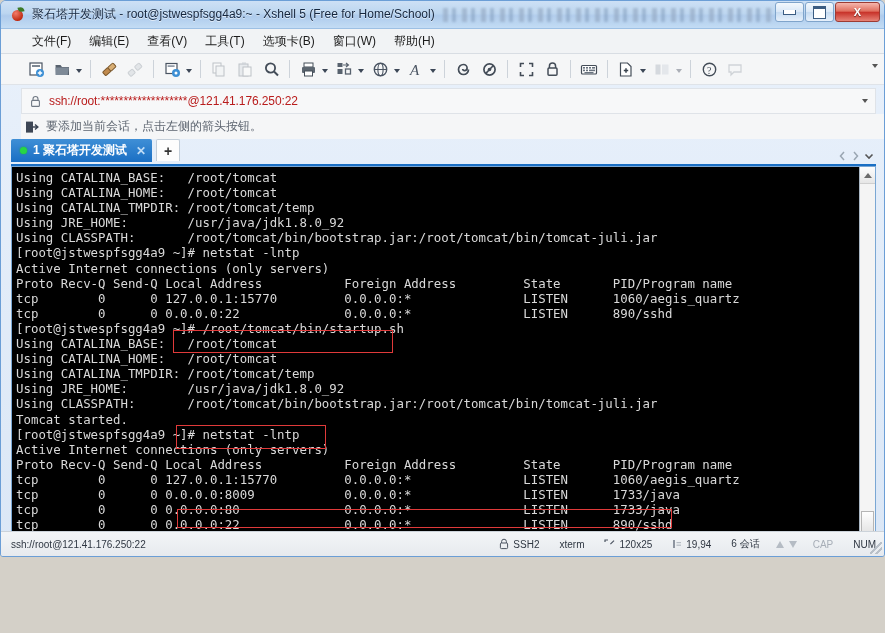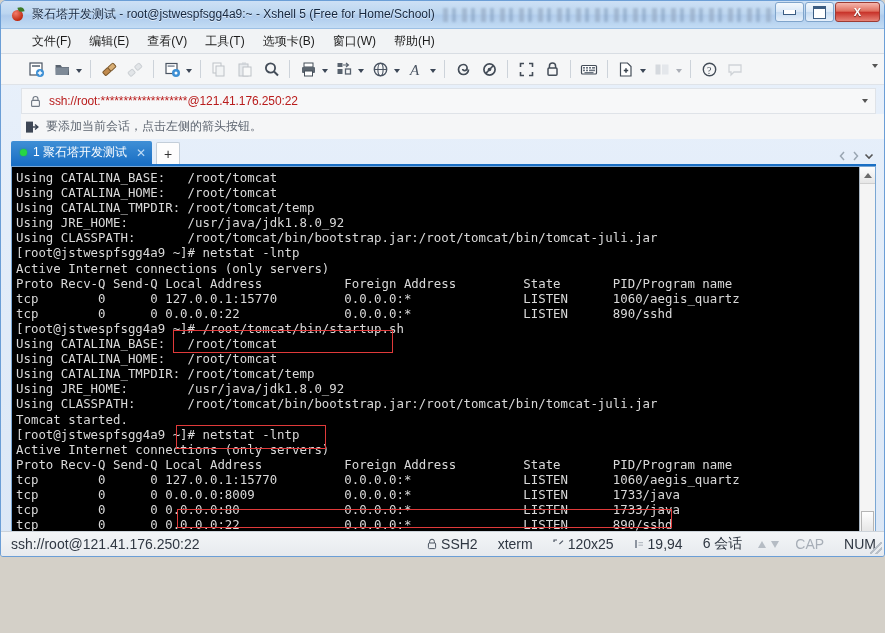--- a/index.html
+++ b/index.html
@@ -169,23 +169,24 @@
     background: #f5f6f7;
     font-family: Liberation Serif, serif;
   }
   .hint-icon { margin: 0 7px 0 4px; display:flex; color:#3d4654; }
   .hint-text { font-size: 12px; color: #5d6570; }
 
   
   .tabstrip {
     height: 25px;
     margin-left: 10px; margin-right: 8px;
-    display: flex; align-items: flex-end;
+    display: flex; align-items: flex-start;
     position: relative;
     border-bottom: 2px solid #1a6fc4;
+    font-weight: bold;
   }
   .tab {
     height: 23px;
     background: linear-gradient(180deg,#3f8fd6 0%, #1a6fc4 100%);
     display: flex; align-items: center;
     padding: 0 6px 0 9px;
     color: #fff;
     border-radius: 2px 2px 0 0;
   }
   .tab .dot {
@@ -305,21 +306,21 @@
   }
   .send-menu i { display:block; height:2px; background:#3b4350; }
 
   
   .statusbar {
     position: absolute; left: 0; right: 0; bottom: 0;
     height: 24px;
     background: linear-gradient(180deg,#f3f5f7 0%, #e7eaee 100%);
     border-top: 1px solid #ccd3da;
     display: flex; align-items: center;
-    font-size: 14px; color: #2f3742;
+    font-size: 10px; color: #2f3742;
   }
   .sb-left { margin-left: 10px; }
   .sb-right { margin-left: auto; display: flex; align-items: center; text-align: center; }
   .sb-cell { display: flex; align-items: center; padding: 0 10px; white-space: nowrap; }
   .sb-cell .gl { margin-right: 4px; display: flex; color:#4a5360; }
   .sb-dim { color: #a7aeb7; }
   .sb-arrows { display:flex; gap:5px; padding: 0 6px; }
   .sb-up { width:0;height:0;border-left:4px solid transparent;border-right:4px solid transparent;border-bottom:7px solid #b5bcc4;}
   .sb-dn { width:0;height:0;border-left:4px solid transparent;border-right:4px solid transparent;border-top:7px solid #b5bcc4;}
   .grip {

